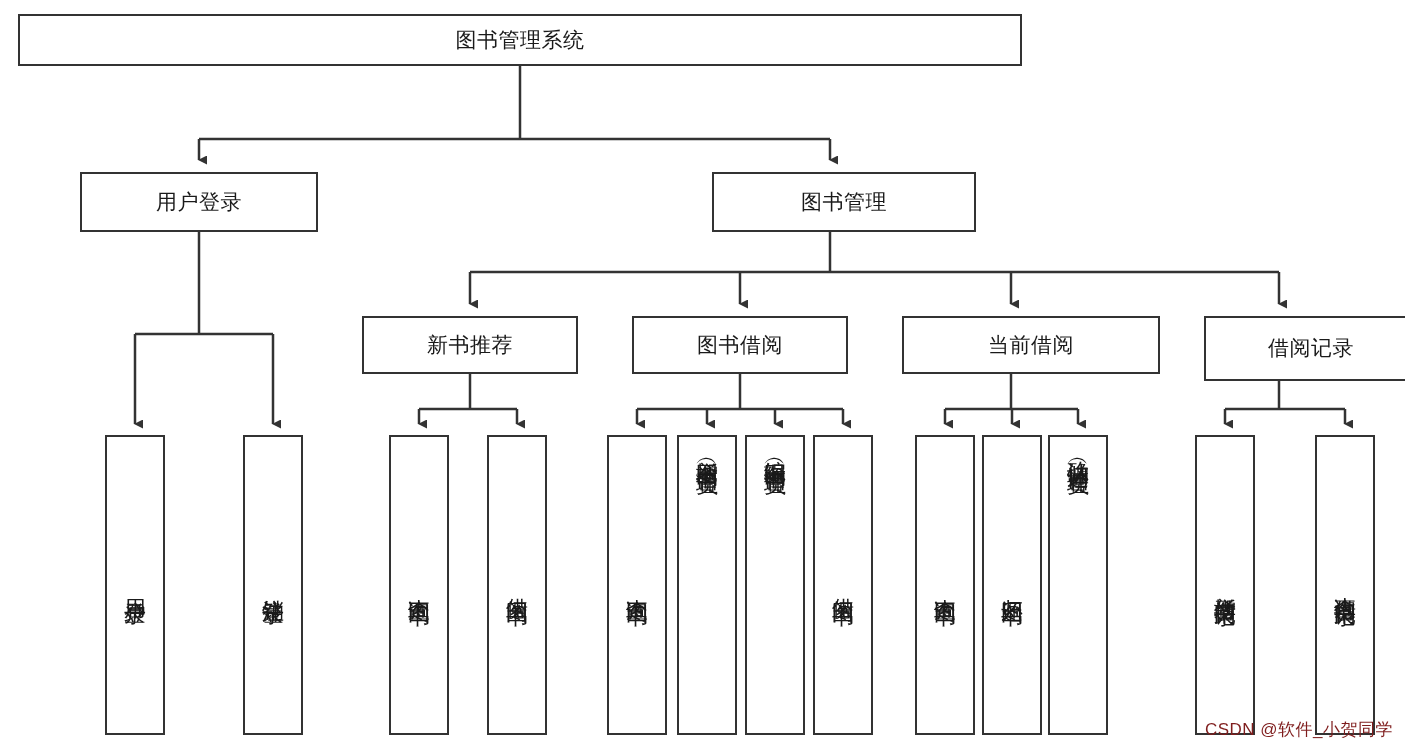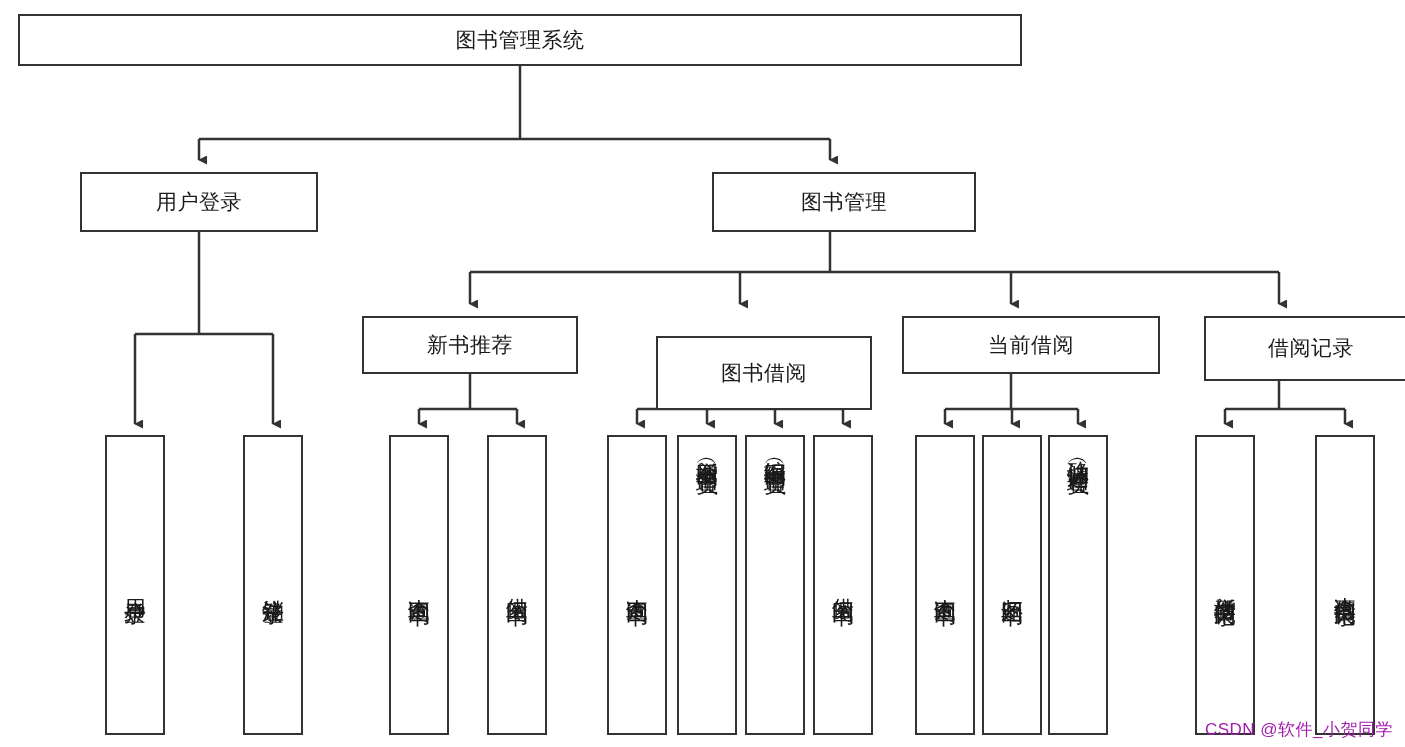--- a/index.html
+++ b/index.html
@@ -57,21 +57,21 @@
     font-size: 22px;
     letter-spacing: 2px;
     line-height: 1;
     white-space: normal;
   }
   #watermark {
     position: absolute;
     right: 12px;
     bottom: 6px;
     font-size: 17px;
-    color: #a21caf;
+    color: #7f1d1d;
     letter-spacing: 0.5px;
     white-space: nowrap;
     font-family: "Liberation Sans", sans-serif;
   }
 </style>
 </head>
 <body>
 
 <div id="diagram-root">
 
@@ -147,21 +147,21 @@
   <div class="node horizontal" style="left: 80px; top: 172px; width: 238px; height: 60px;">
     <span class="label">用户登录</span>
   </div>
   <div class="node horizontal" style="left: 712px; top: 172px; width: 264px; height: 60px;">
     <span class="label">图书管理</span>
   </div>
 
   <div class="node horizontal" style="left: 362px; top: 316px; width: 216px; height: 58px;">
     <span class="label">新书推荐</span>
   </div>
-  <div class="node horizontal" style="left: 656px; top: 316px; width: 216px; height: 74px; margin-top: 20px;">
+  <div class="node horizontal" style="left: 632px; top: 316px; width: 216px; height: 58px;">
     <span class="label">图书借阅</span>
   </div>
   <div class="node horizontal" style="left: 902px; top: 316px; width: 258px; height: 58px;">
     <span class="label">当前借阅</span>
   </div>
   <div class="node horizontal" style="left: 1204px; top: 316px; width: 214px; height: 65px;">
     <span class="label">借阅记录</span>
   </div>
 
   <div class="node vertical" style="left: 105px; top: 435px; width: 60px; height: 300px; align-items: center; padding-top: 0px;">

